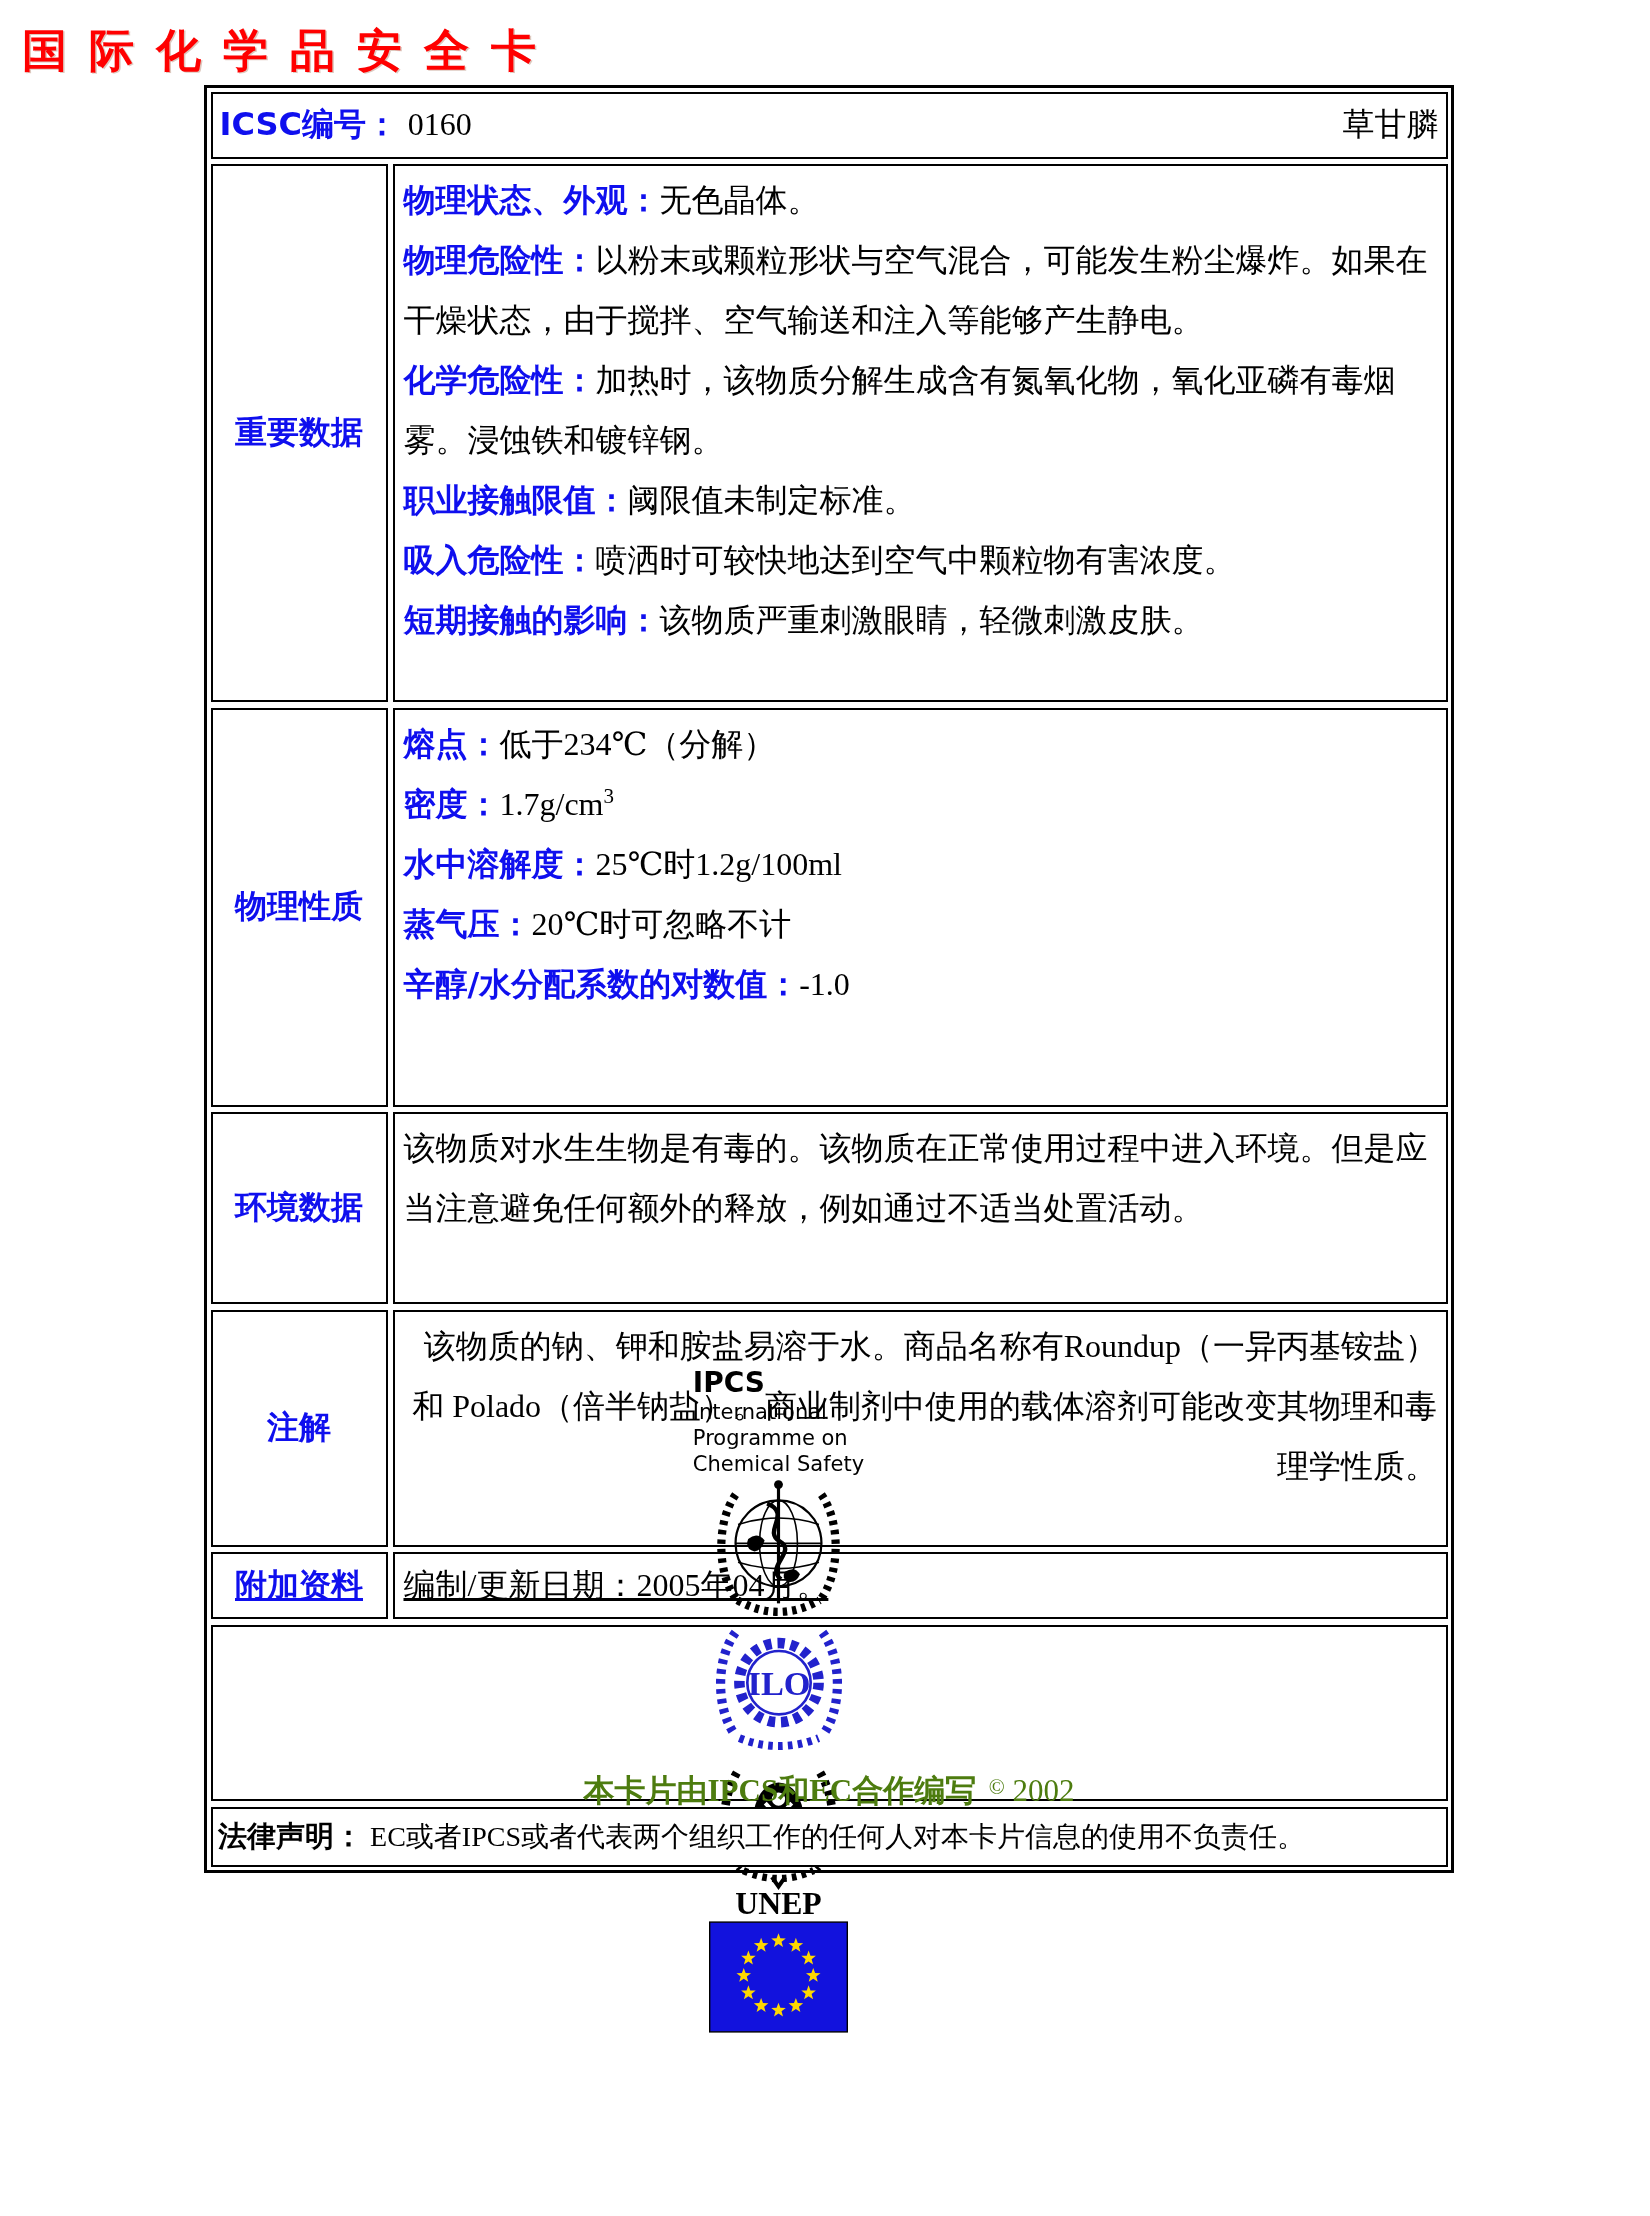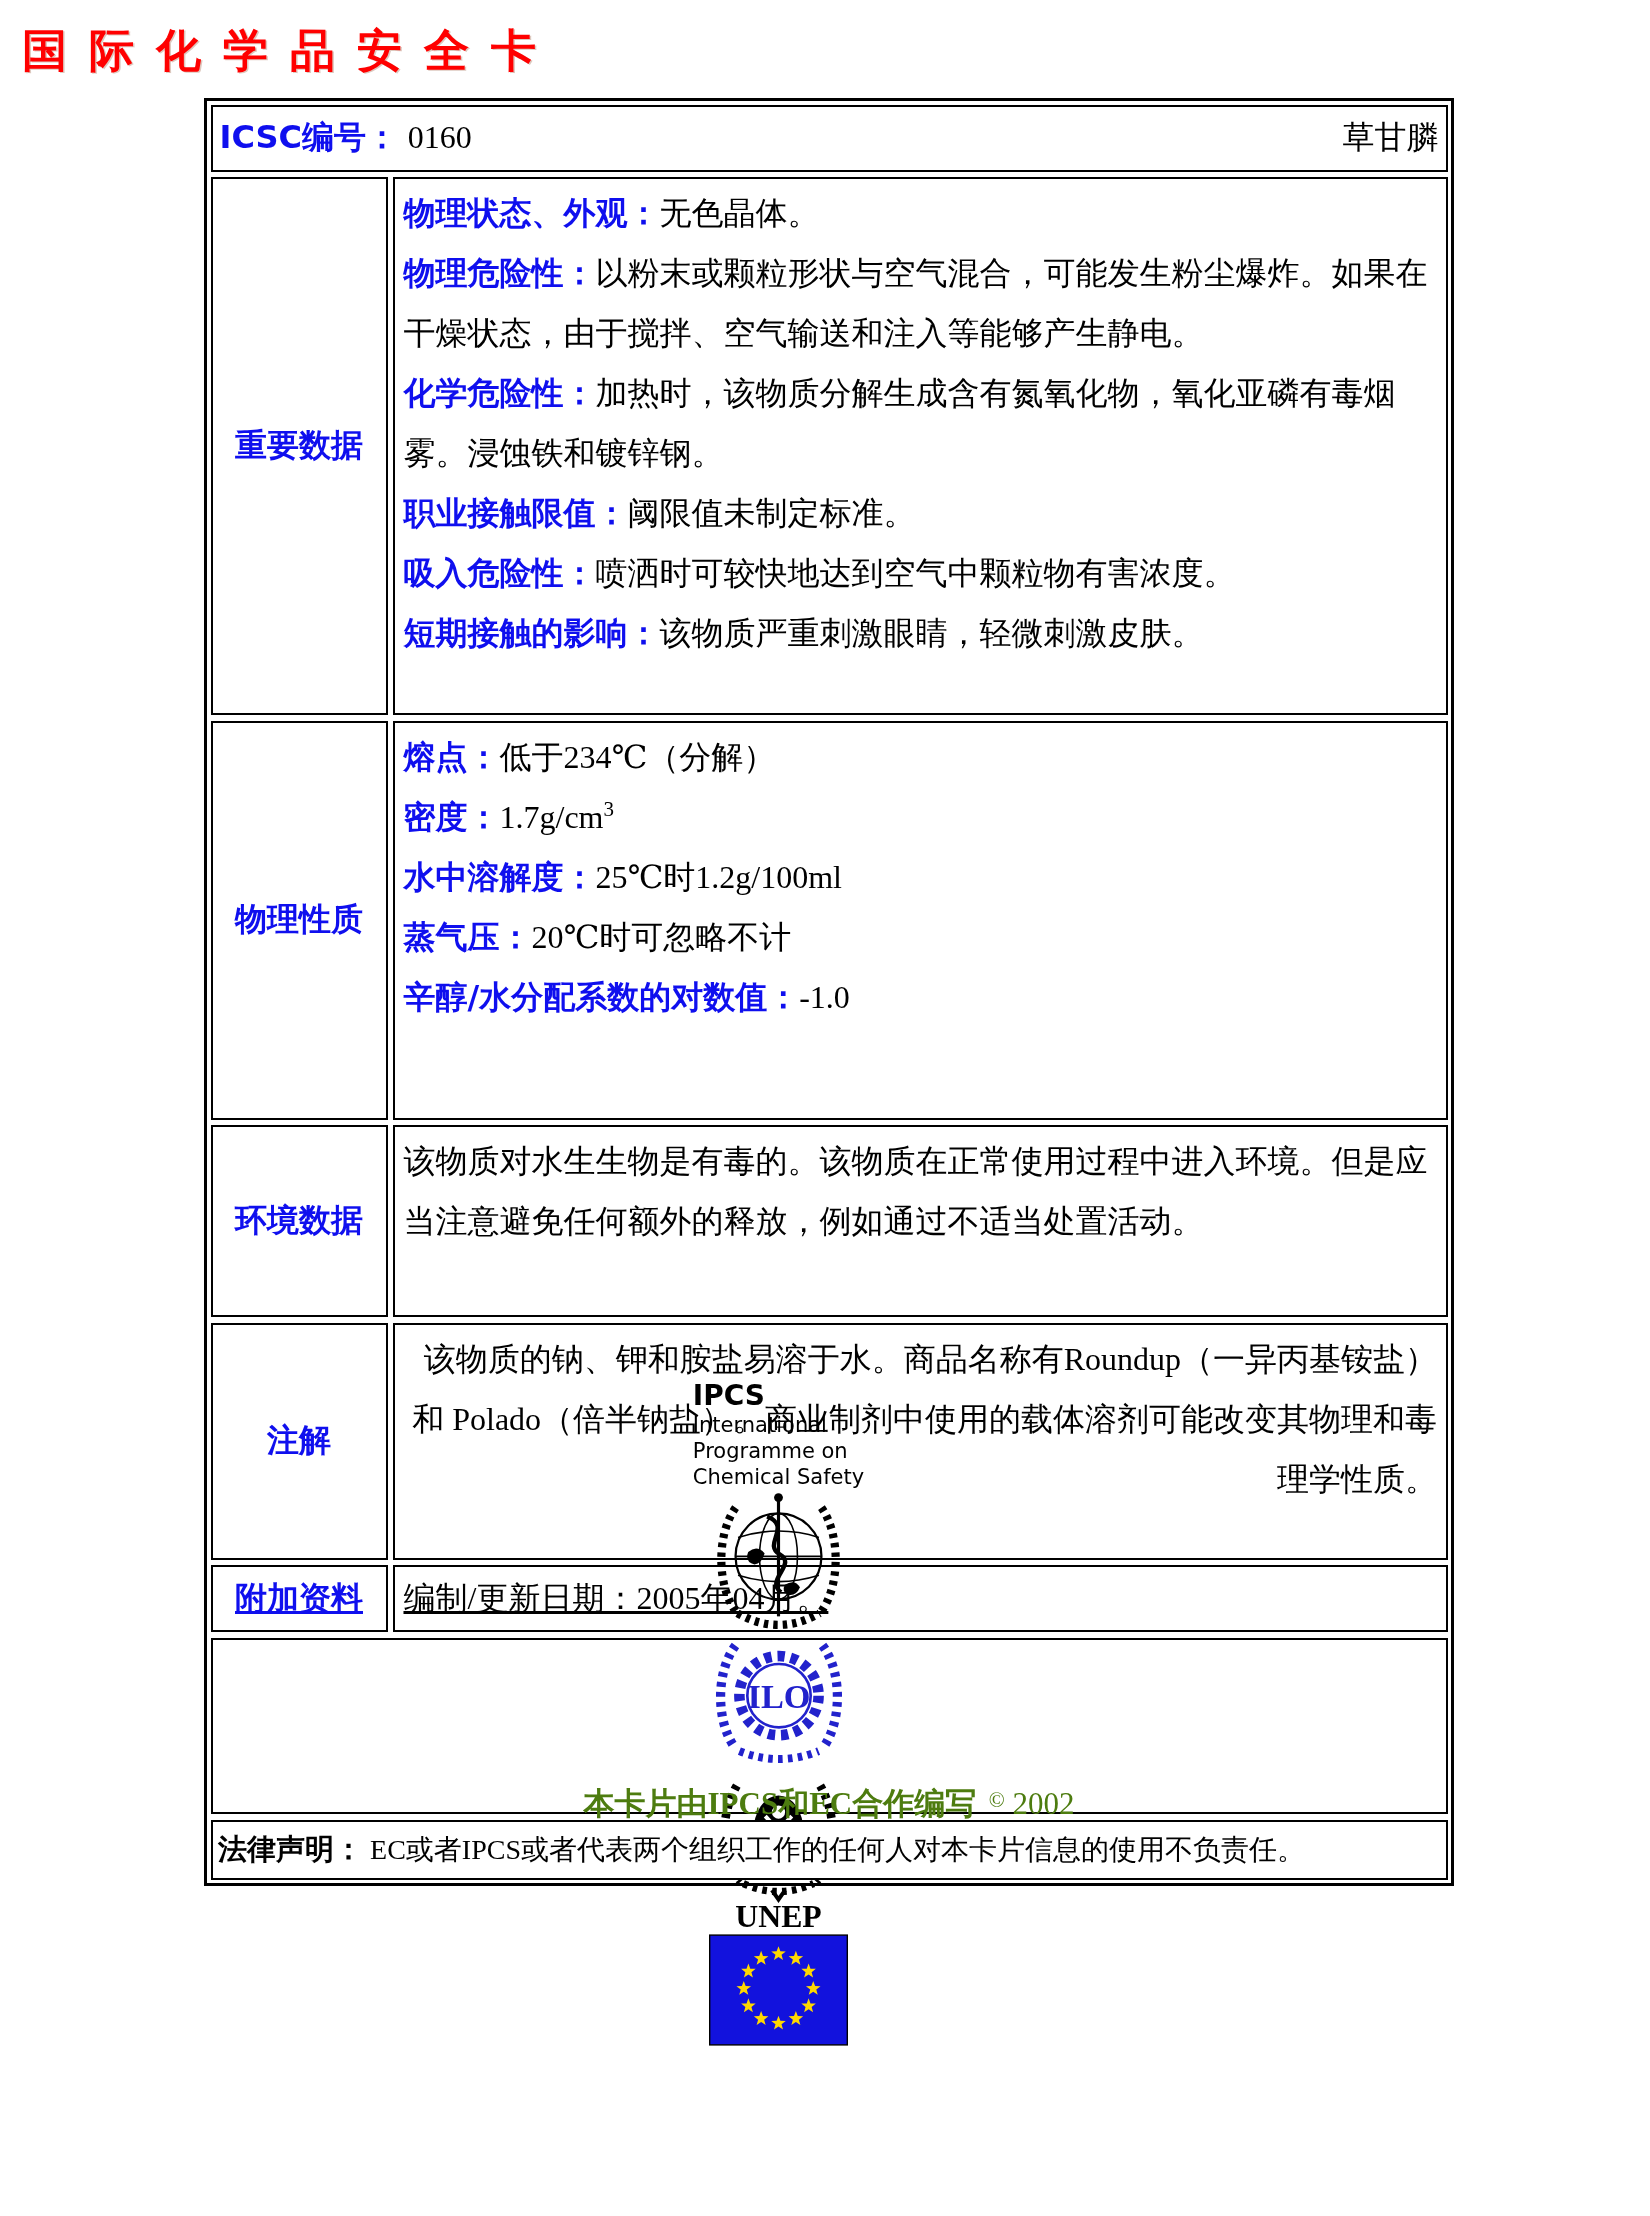--- a/index.html
+++ b/index.html
@@ -11,21 +11,21 @@
   
   .page-title {
     position:absolute; top:21px; left:0; width:100%;
     text-align:left; color:#ff0000; font-weight:bold; font-size:45px;
     letter-spacing:22px; text-indent:22px;
     font-family:"DejaVu Sans","Liberation Sans",sans-serif;
     text-shadow:1.4px 1.4px 0 rgba(120,40,0,.25);
   }
   
   .card {
-    position:absolute; left:204px; top:98px; width:1250px;
+    position:absolute; left:204px; top:85px; width:1250px;
     border:3.5px solid #000; padding:3.5px; background:#fff;
   }
   .row { display:flex; gap:5.6px; margin-bottom:5.6px; }
   .row:last-child { margin-bottom:0; }
   .cell { border:2.1px solid #000; background:#fff; }
   .label-cell {
     flex:0 0 177px; display:flex; align-items:center; justify-content:center;
     color:#0f0fee; font-weight:bold; font-size:32px;
     font-family:"DejaVu Sans","Liberation Sans",sans-serif;
   }

